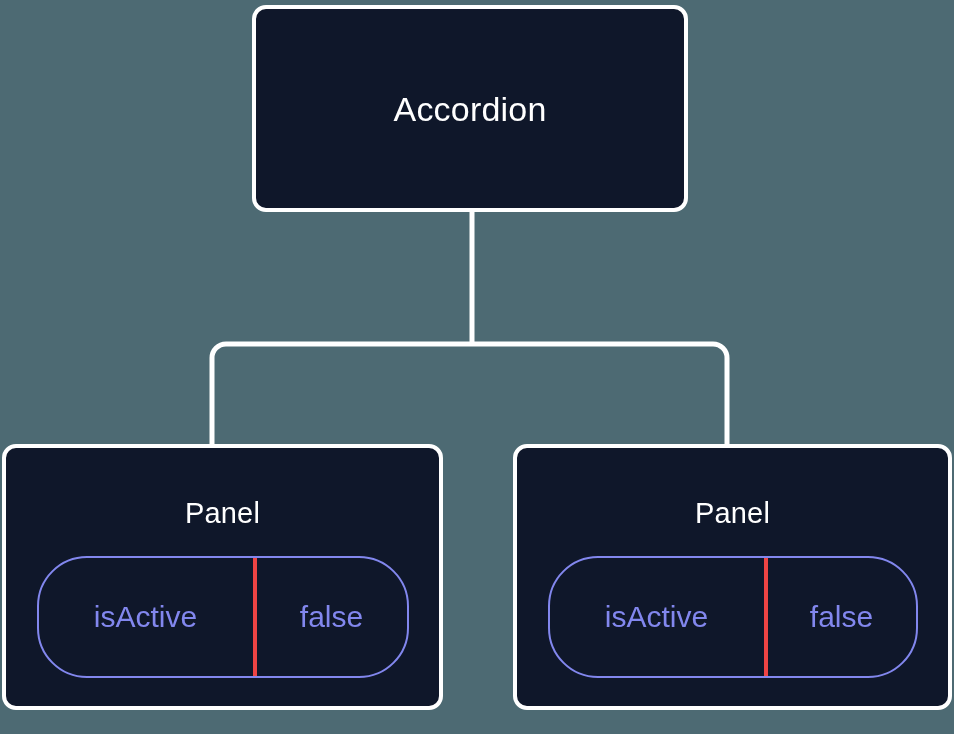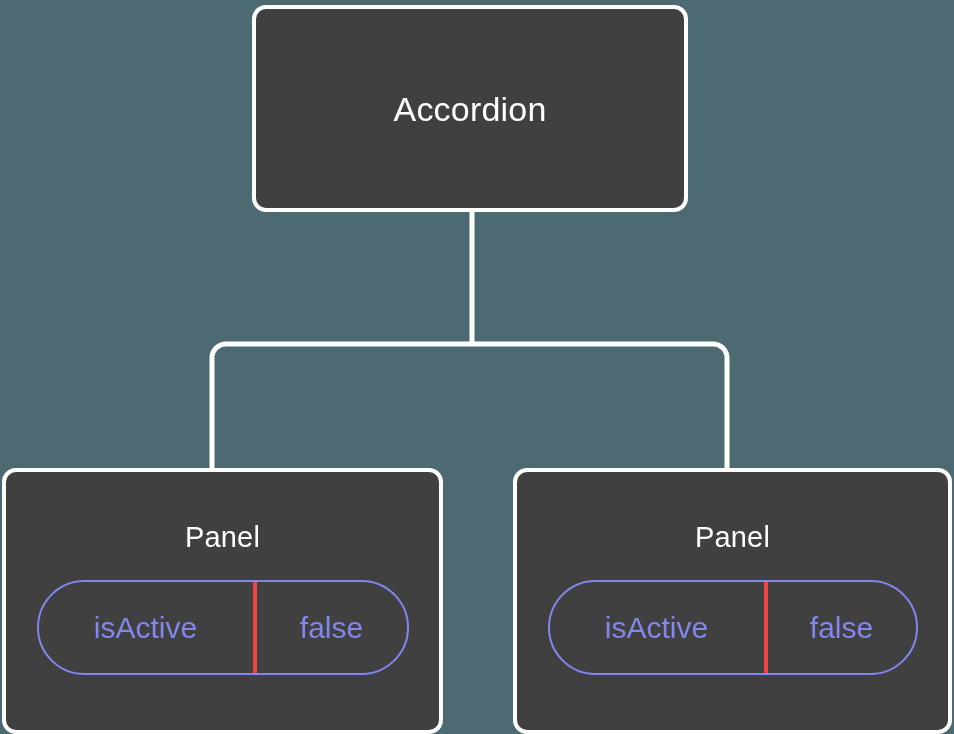--- a/index.html
+++ b/index.html
@@ -32,21 +32,21 @@
     width: 954px;
     height: 734px;
     z-index: 1;
     pointer-events: none;
   }
 
   
   .node {
     position: absolute;
     z-index: 2;
-    background: #404040;
+    background: #0f172a;
     border: 4px solid #ffffff;
     border-radius: 14px;
     display: flex;
     flex-direction: column;
     align-items: center;
   }
 
   .node-title {
     color: #ffffff;
     line-height: 1;
@@ -63,21 +63,21 @@
     justify-content: center;
   }
 
   #node-accordion .node-title {
     font-size: 34px;
     font-weight: 400;
   }
 
   
   .node-panel {
-    top: 468px;
+    top: 444px;
     height: 266px;
     padding-top: 51px;
   }
 
   #node-panel-0 {
     left: 2px;
     width: 441px;
   }
 
   #node-panel-1 {
@@ -86,21 +86,21 @@
   }
 
   .node-panel .node-title {
     font-size: 29px;
     font-weight: 400;
   }
 
   
   .prop-pill {
     margin-top: 28px;
-    height: 95px;
+    height: 122px;
     display: flex;
     align-items: stretch;
     border: 2px solid #8287ee;
     border-radius: 50px;
     color: #8287ee;
     overflow: hidden;
   }
 
   #node-panel-0 .prop-pill { width: 372px; }
   #node-panel-1 .prop-pill { width: 370px; }

